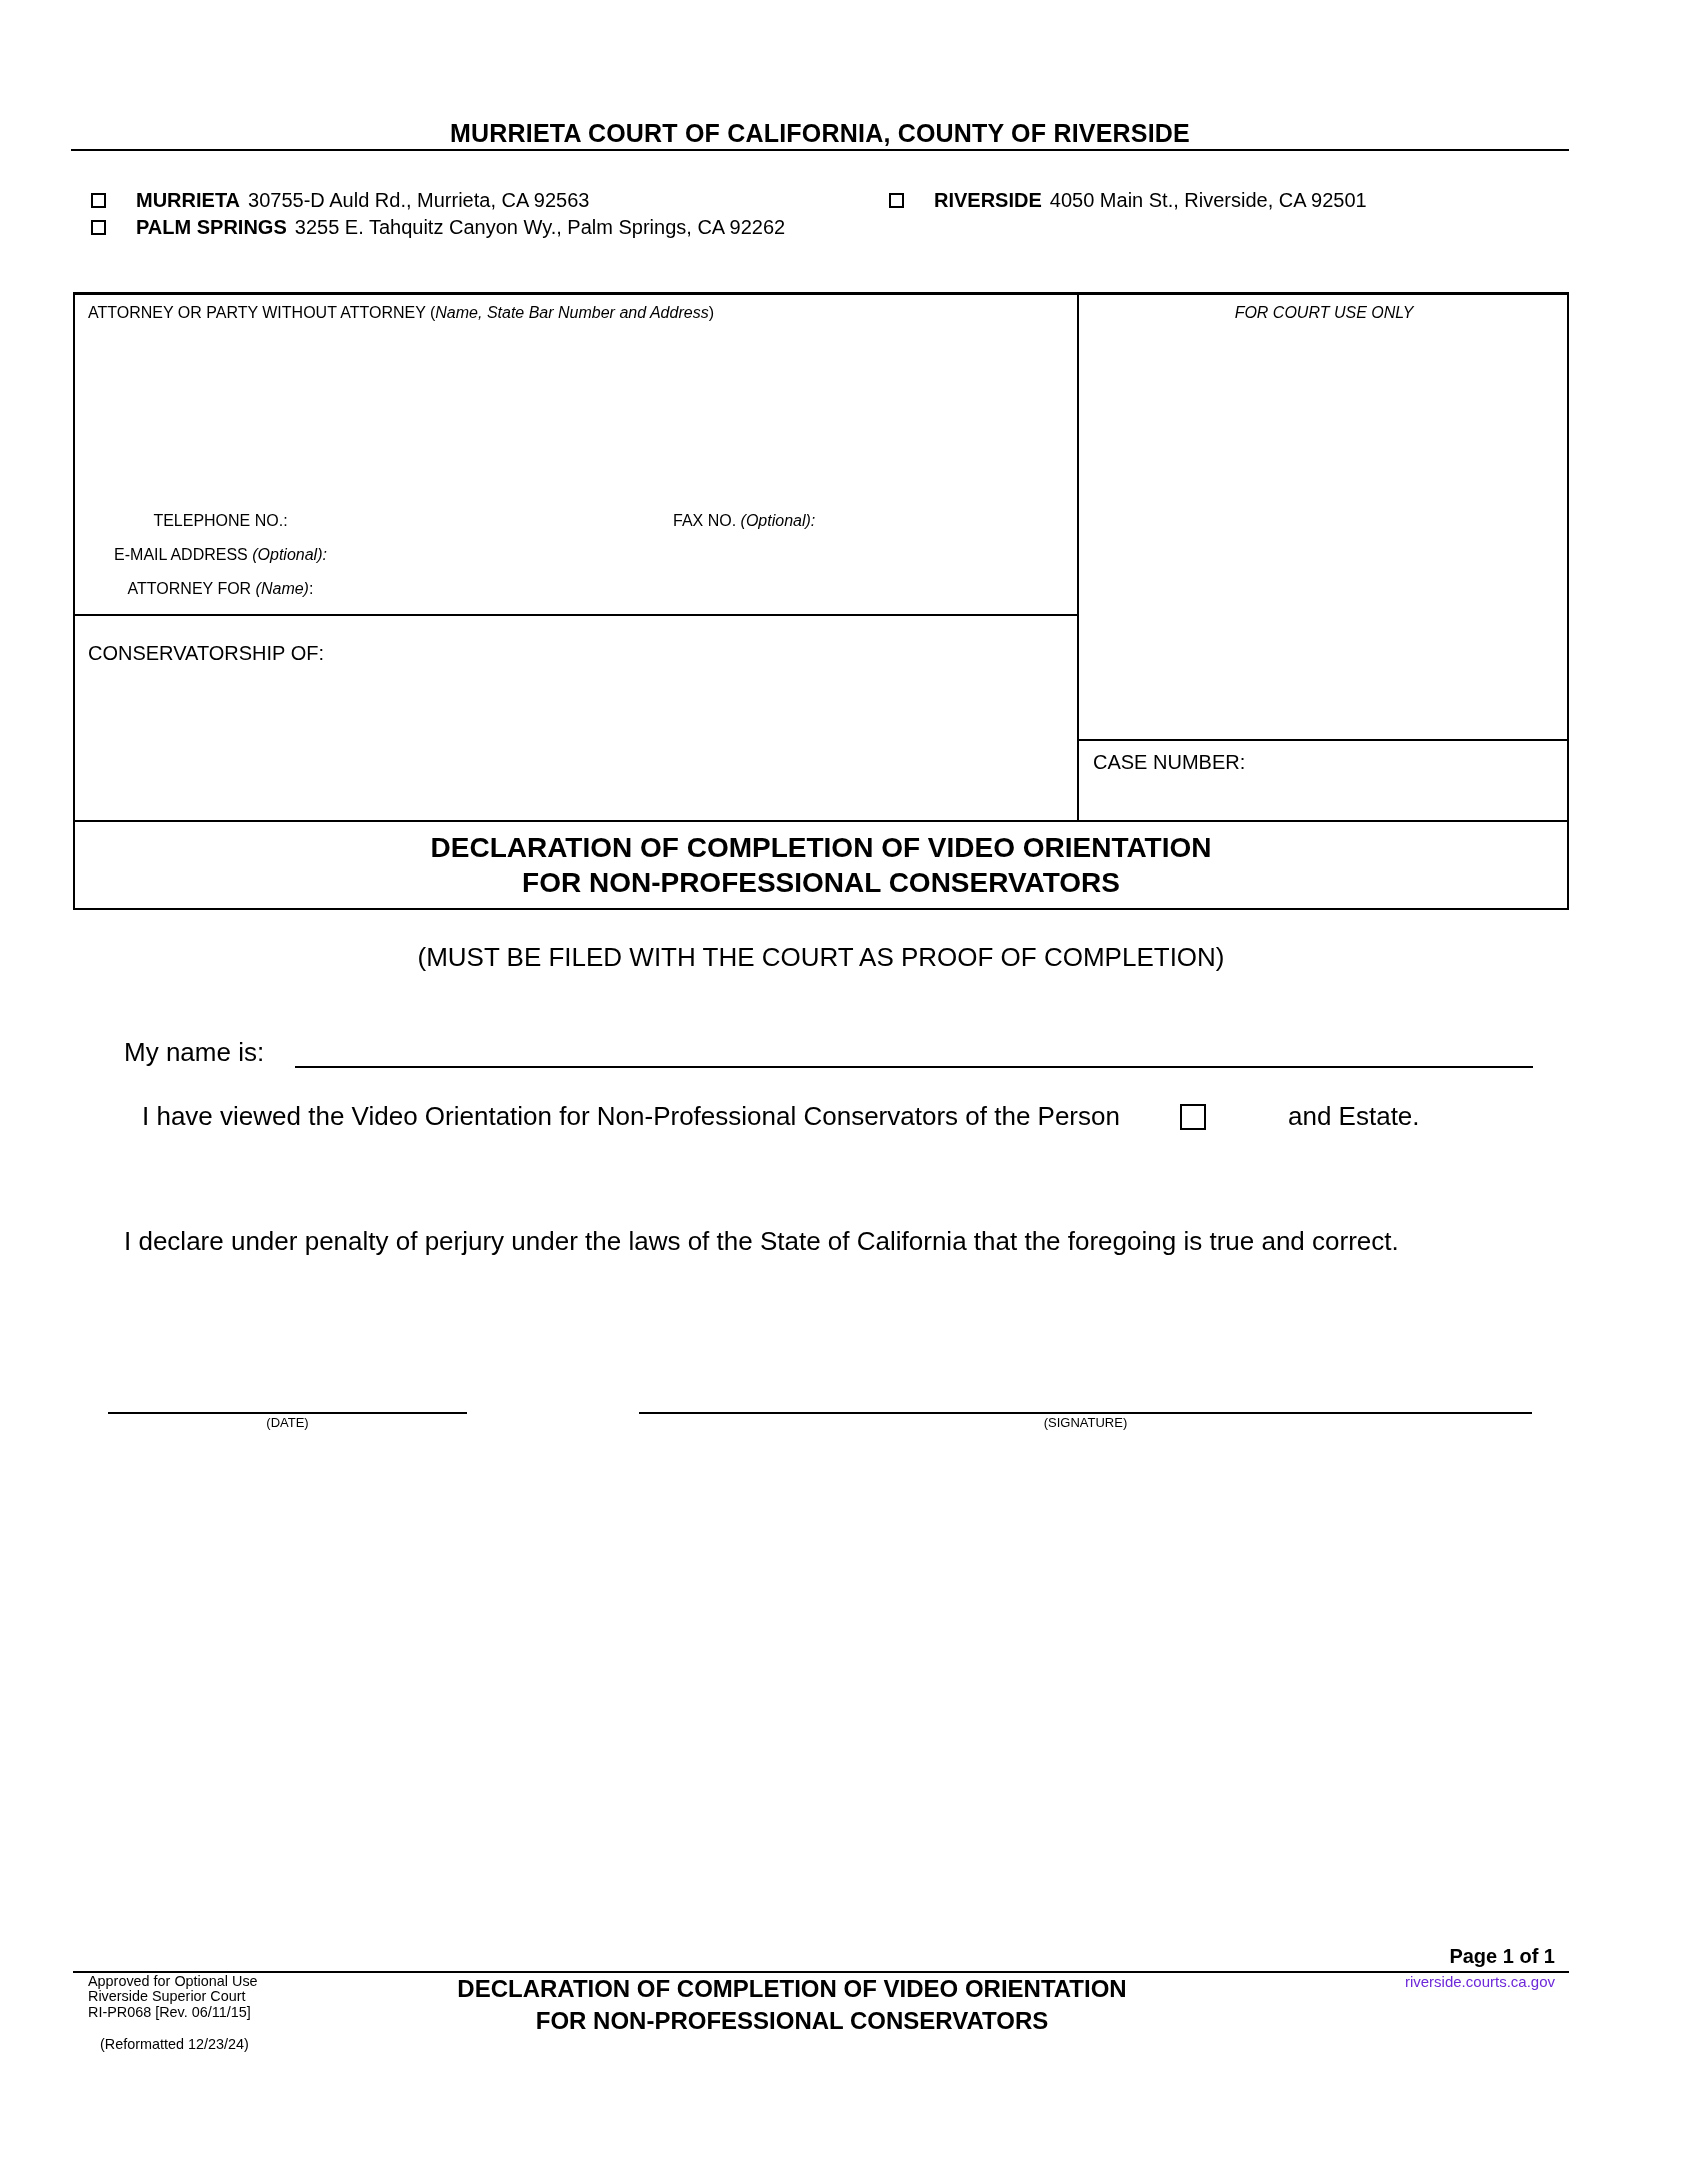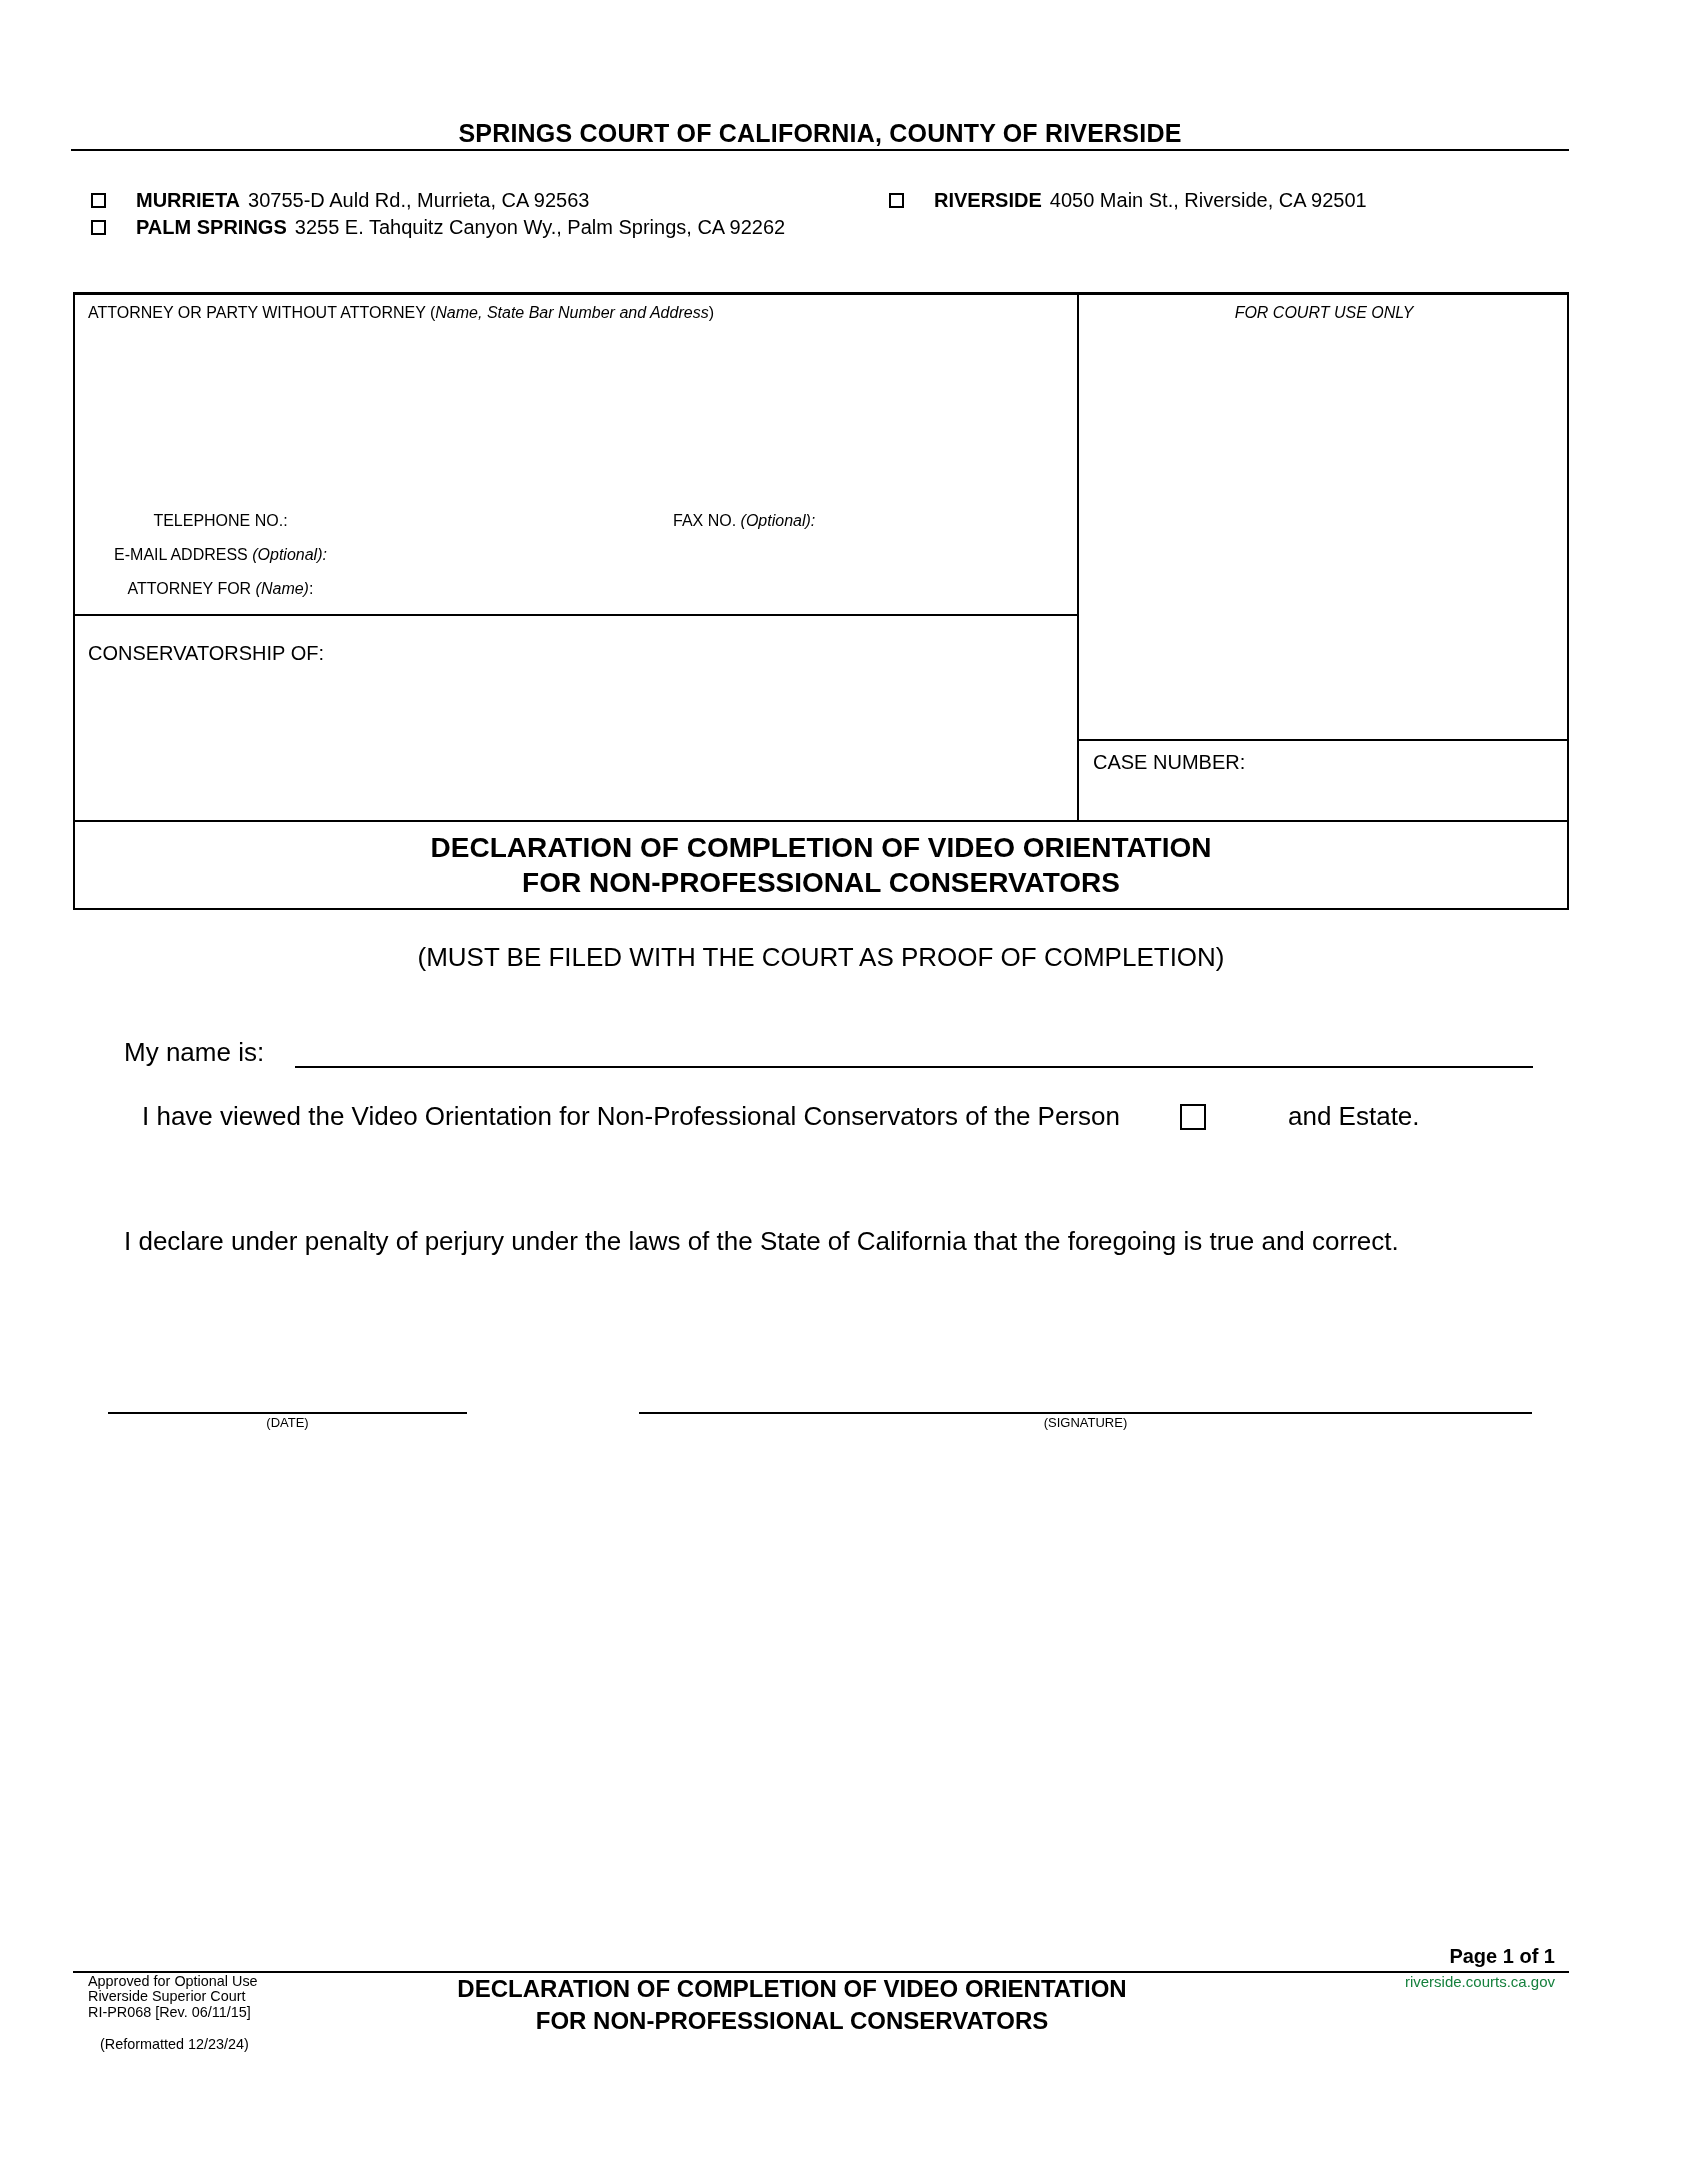--- a/index.html
+++ b/index.html
@@ -16,21 +16,21 @@
   .right-label { text-align: center; white-space: nowrap; }
   .body-text { font-size: 26px; white-space: nowrap; }
   .line { border-top: 2px solid #000; height: 0; }
   .sig-label { font-size: 13px; text-align: center; }
   .doc-title { font-weight: bold; font-size: 28px; text-align: center; line-height: 35px; }
   .foot-left { font-size: 14.4px; line-height: 15.3px; }
 </style>
 </head>
 <body>
 
-<div class="abs court-title">SPRINGS COURT OF CALIFORNIA, COUNTY OF RIVERSIDE</div>
+<div class="abs court-title">MURRIETA COURT OF CALIFORNIA, COUNTY OF RIVERSIDE</div>
 <div class="abs court-rule"></div>
 
 <div class="abs loc" style="left:91px; top:189px;">
   <span class="cb"></span>
   <b>MURRIETA</b>
   <span>30755-D Auld Rd., Murrieta, CA 92563</span>
 </div>
 <div class="abs loc" style="left:91px; top:216px;">
   <span class="cb"></span>
   <b>PALM SPRINGS</b>
@@ -113,14 +113,14 @@
   <div>Riverside Superior Court</div>
   <div>RI-PR068 [Rev. 06/11/15]</div>
 </div>
 <div class="abs foot-left" style="left:100px; top:2037px;">(Reformatted 12/23/24)</div>
 
 <div class="abs" style="left:376px; width:832px; top:1973px; text-align:center; font-weight:bold; font-size:24px; line-height:32px;">
   <div>DECLARATION OF COMPLETION OF VIDEO ORIENTATION</div>
   <div>FOR NON-PROFESSIONAL CONSERVATORS</div>
 </div>
 
-<div class="abs" style="left:1337px; width:218px; top:1973px; text-align:right; font-size:15px; color:#15803d;">riverside.courts.ca.gov</div>
+<div class="abs" style="left:1337px; width:218px; top:1973px; text-align:right; font-size:15px; color:#6d28d9;">riverside.courts.ca.gov</div>
 
 
 </body></html>

